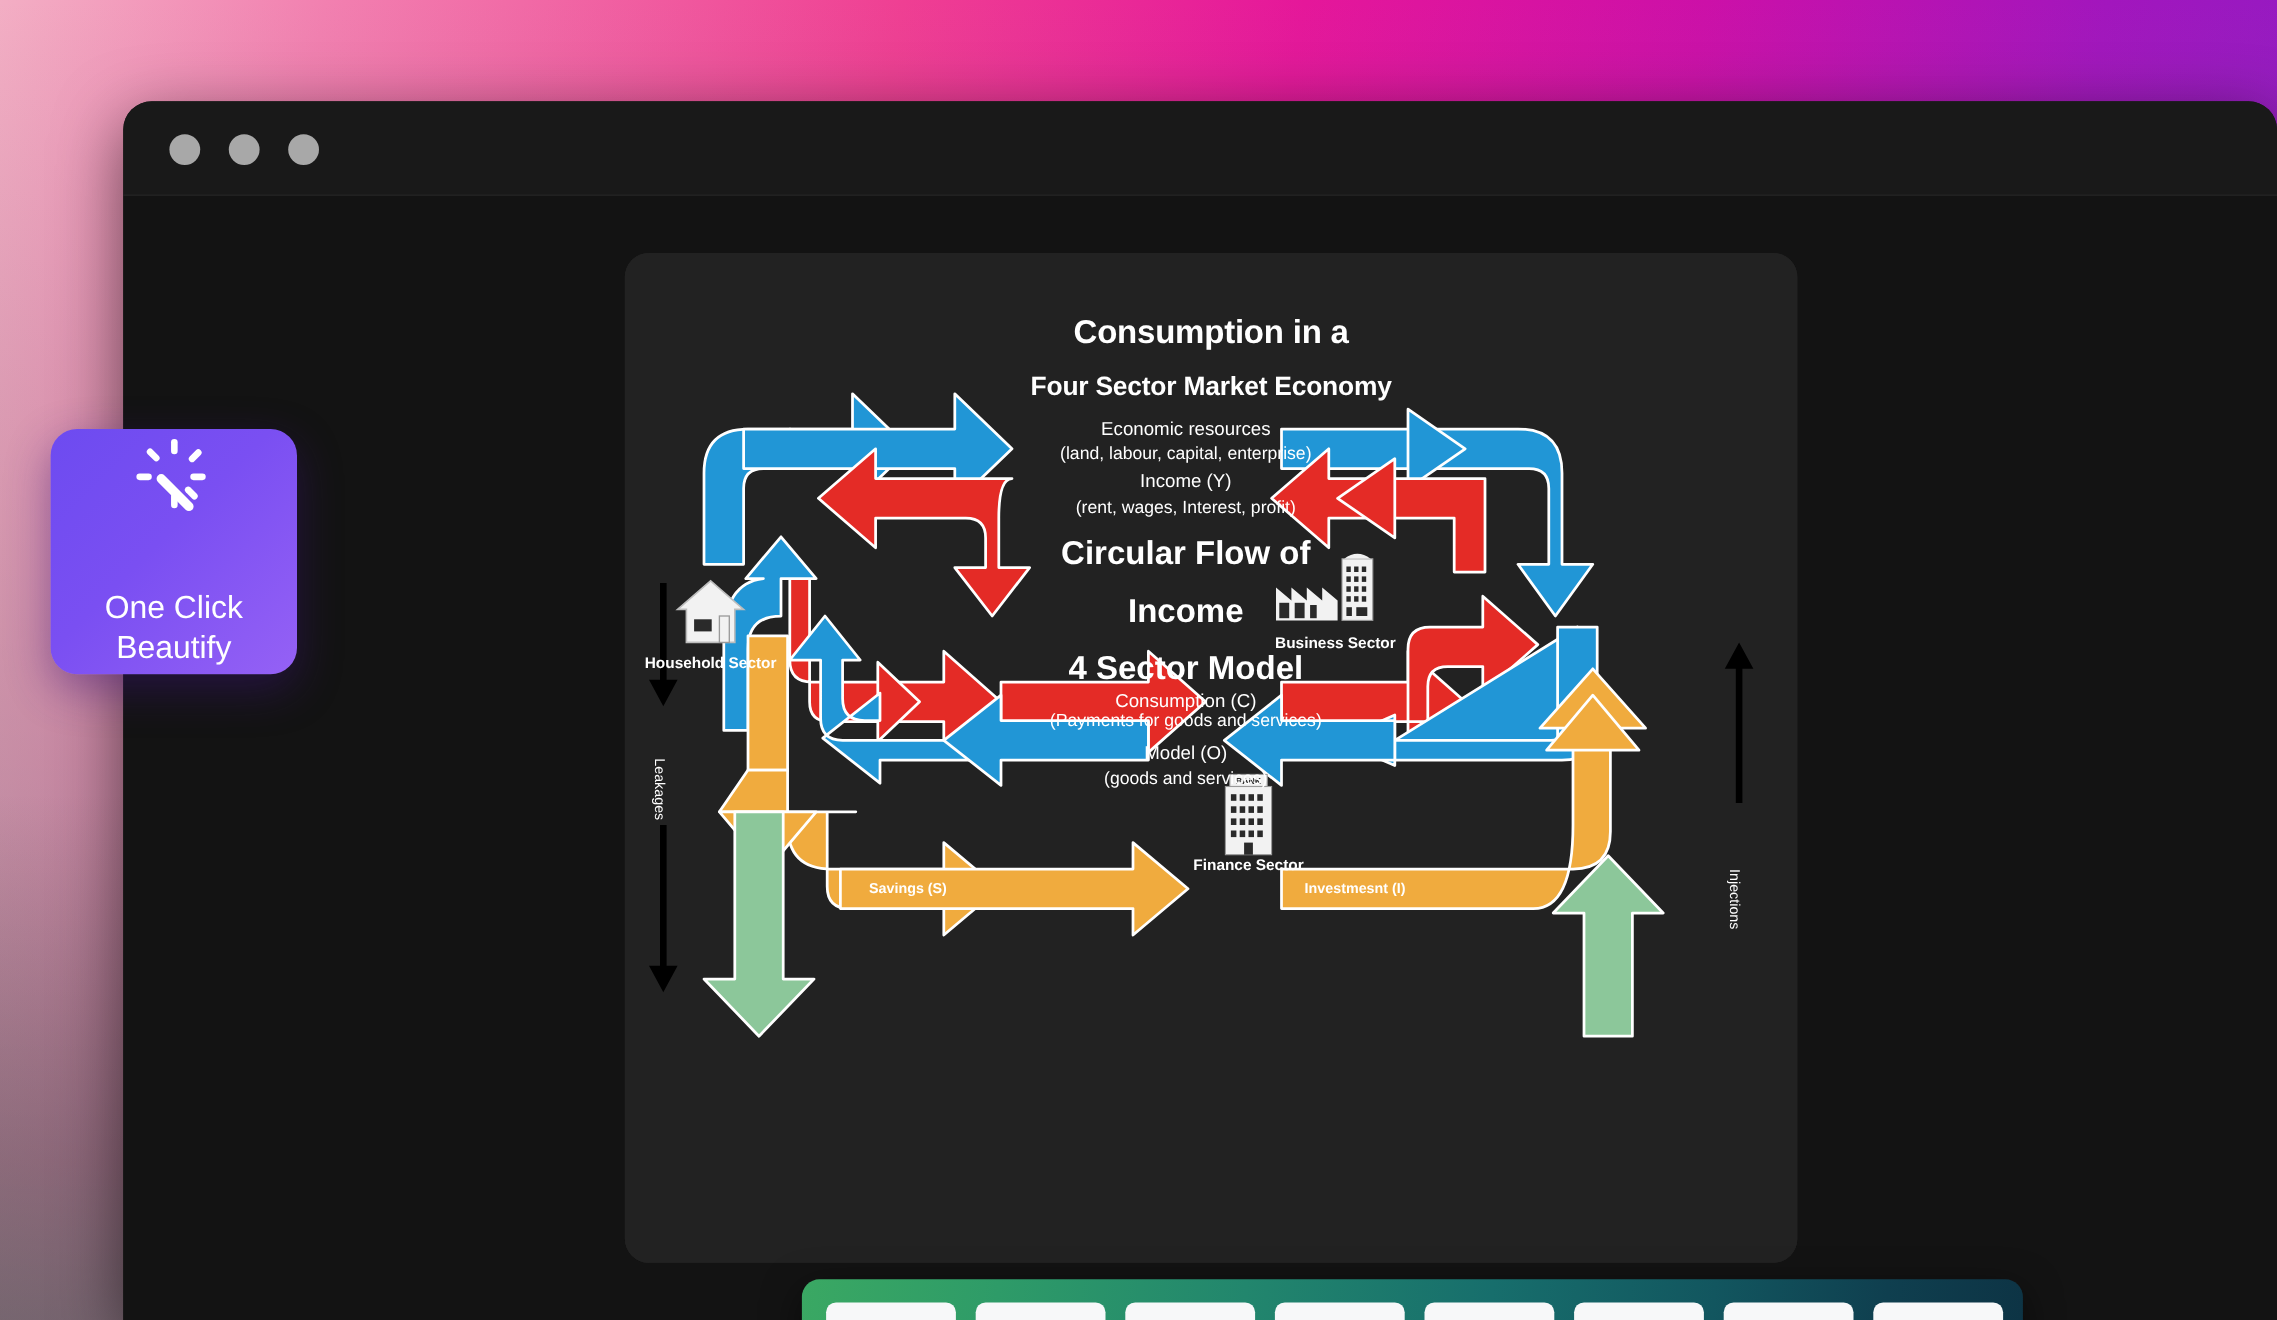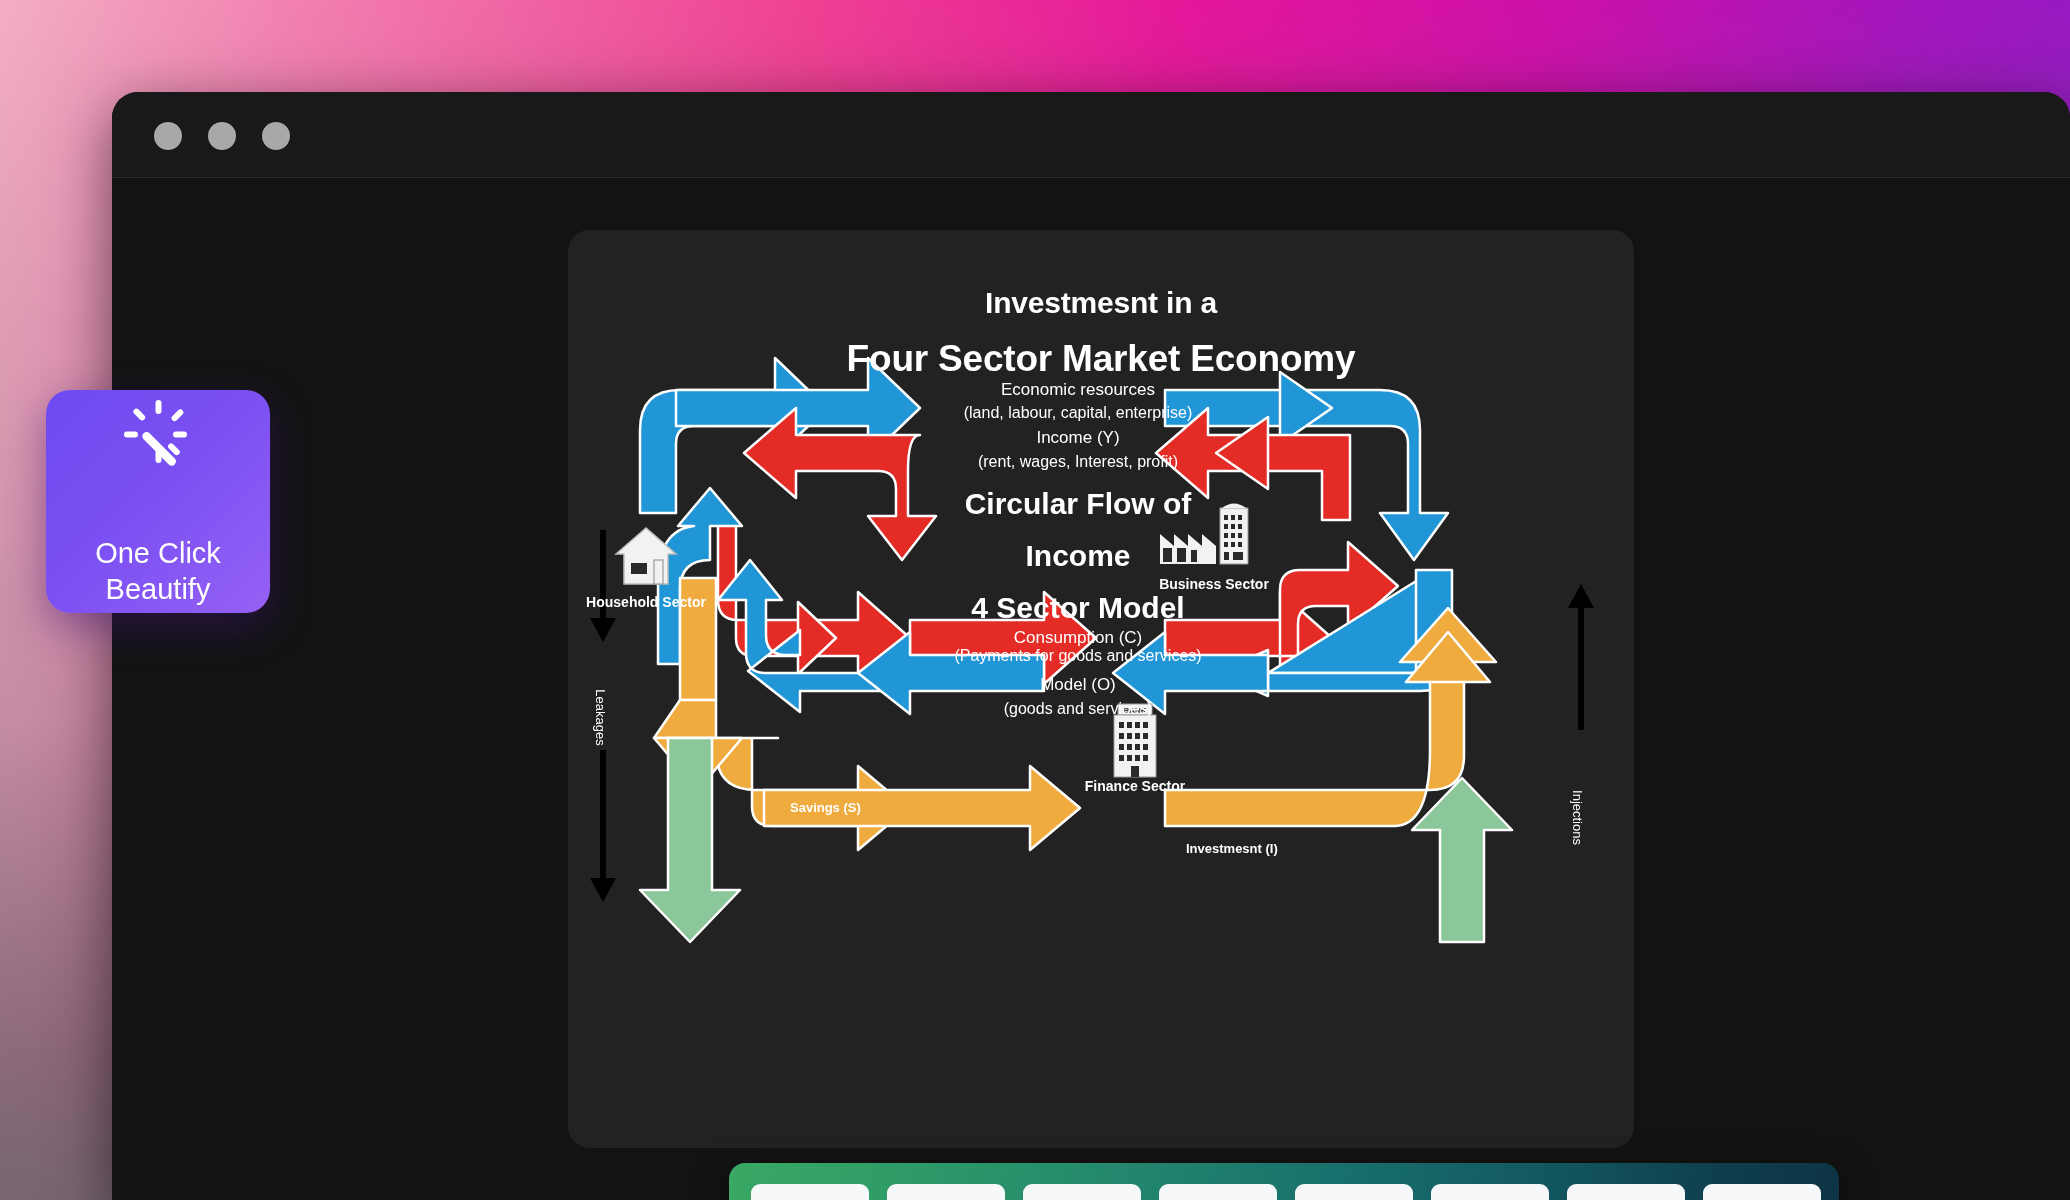--- a/index.html
+++ b/index.html
@@ -73,21 +73,21 @@
   
   .slide-title {
     position: absolute;
     left: 0; right: 0;
     text-align: center;
     color: #ffffff;
     font-weight: bold;
     letter-spacing: -0.2px;
   }
   #title-line1 { top: 56px; font-size: 30px; }
-  #title-line2 { top: 108px; font-size: 37px; }
+  #title-line2 { top: 108px; font-size: 24px; }
 
   #center-title {
     position: absolute;
     left: 330px; width: 360px;
     top: 248px;
     text-align: center;
     color: #ffffff;
     font-weight: bold;
     font-size: 30px;
     line-height: 52px;
@@ -348,39 +348,39 @@
                 <rect x="29" y="40" width="5" height="6"></rect>
               <rect x="5" y="51" width="5" height="6"></rect>
                 <rect x="13" y="51" width="5" height="6"></rect>
                 <rect x="21" y="51" width="5" height="6"></rect>
                 <rect x="29" y="51" width="5" height="6"></rect>
               <rect x="17" y="62" width="8" height="11"></rect>
             </g>
           </g>
         </svg>
 
-        <div class="slide-title" id="title-line1">Investmesnt in a</div>
+        <div class="slide-title" id="title-line1">Consumption in a</div>
         <div class="slide-title" id="title-line2">Four Sector Market Economy</div>
 
         <div id="center-title" style="white-space:pre-line;">Circular Flow of
 Income
 4 Sector Model</div>
 
         <div class="lbl lbl-main" style="left:370px;top:150px;width:280px;">Economic resources</div>
         <div class="lbl lbl-sub" style="left:370px;top:174px;width:280px;">(land, labour, capital, enterprise)</div>
         <div class="lbl lbl-main" style="left:370px;top:198px;width:280px;">Income (Y)</div>
         <div class="lbl lbl-sub" style="left:370px;top:223px;width:280px;">(rent, wages, Interest, profit)</div>
 
         <div class="lbl lbl-main" style="left:370px;top:398px;width:280px;">Consumption (C)</div>
         <div class="lbl lbl-sub" style="left:350px;top:417px;width:320px;">(Payments for goods and services)</div>
         <div class="lbl lbl-main" style="left:370px;top:445px;width:280px;">Model (O)</div>
         <div class="lbl lbl-sub" style="left:370px;top:470px;width:280px;">(goods and services)</div>
 
         <div class="arrow-label" style="left:222px;top:570px;">Savings (S)</div>
-        <div class="arrow-label" style="left:618px;top:570px;margin-top:41px;">Investmesnt (I)</div>
+        <div class="arrow-label" style="left:618px;top:570px;">Investmesnt (I)</div>
 
         <div class="sector-cap" style="left:8px;top:364px;width:140px;">Household Sector</div>
         <div class="sector-cap" style="left:576px;top:346px;width:140px;">Business Sector</div>
         <div class="sector-cap" style="left:497px;top:548px;width:140px;">Finance Sector</div>
 
         <div class="side-label" style="left:4px;top:480px;transform:rotate(90deg);">Leakages</div>
         <div class="side-label" style="left:982px;top:580px;transform:rotate(90deg);">Injections</div>
 
       </div>
     </div>

